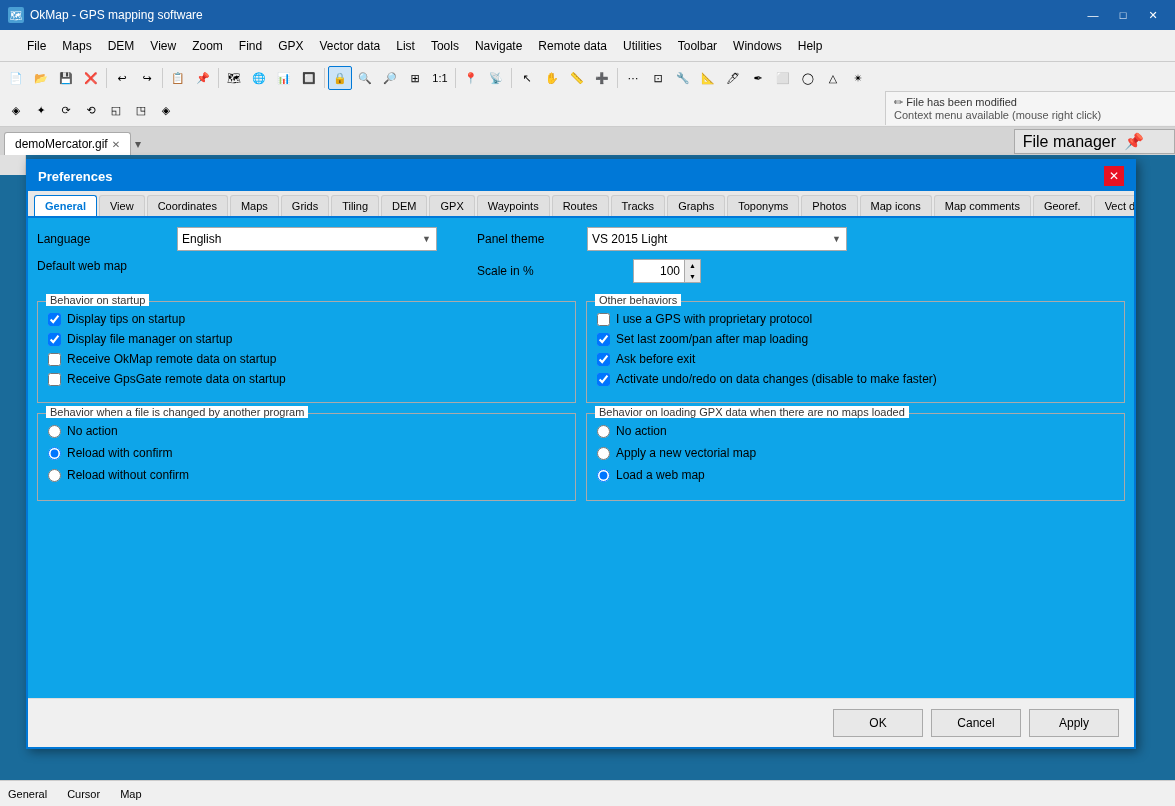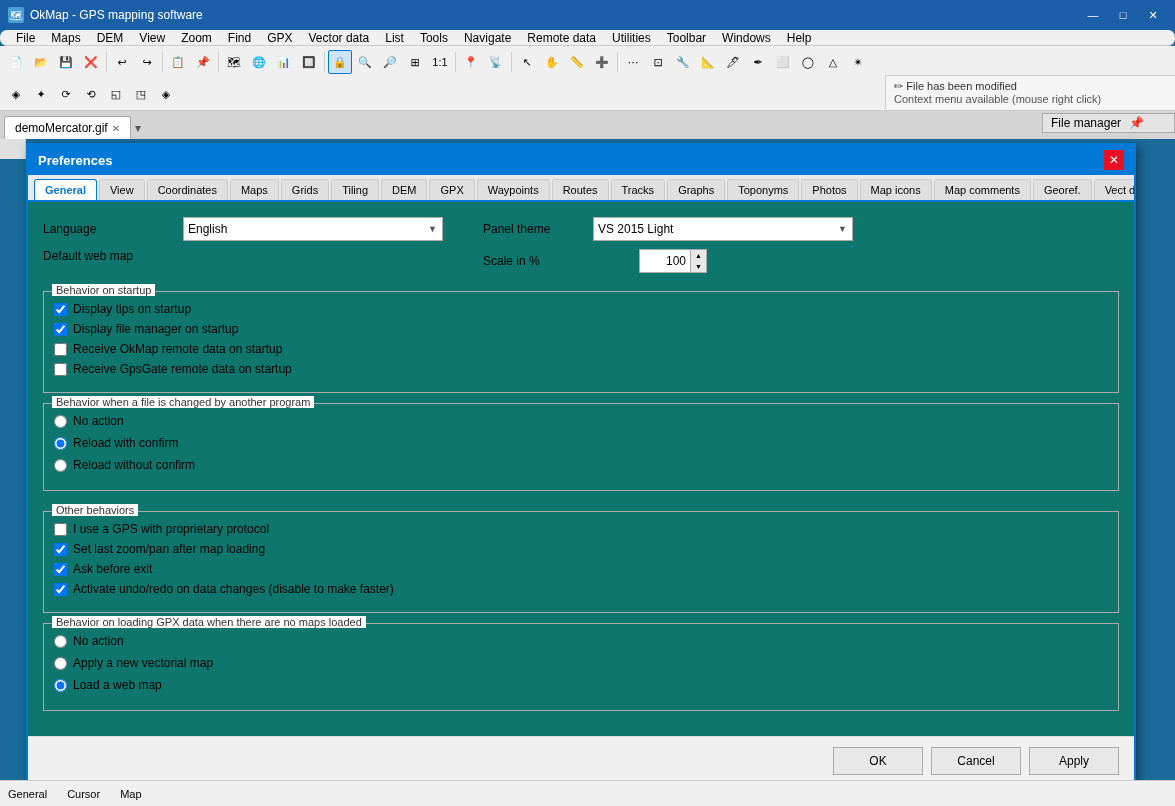--- a/index.html
+++ b/index.html
@@ -7,21 +7,21 @@
 
     
     .title-bar { background: #1a5fa8; color: white; height: 30px; display: flex; align-items: center; padding: 0 8px; justify-content: space-between; }
     .title-bar-left { display: flex; align-items: center; gap: 6px; }
     .title-bar-icon { width: 16px; height: 16px; background: #4a9fd4; border-radius: 2px; display: flex; align-items: center; justify-content: center; font-size: 10px; color: white; }
     .title-bar-text { font-size: 12px; }
     .title-bar-controls { display: flex; gap: 2px; }
     .title-btn { width: 28px; height: 20px; background: transparent; border: none; color: white; cursor: pointer; display: flex; align-items: center; justify-content: center; font-size: 11px; }
 
     
-    .menu-bar { background: #f0f0f0; height: 16px; display: flex; align-items: center; padding: 0 8px; border-bottom: 1px solid #ccc; border-radius: 7px; }
+    .menu-bar { background: #f0f0f0; height: 32px; display: flex; align-items: center; padding: 0 19px; border-bottom: 1px solid #ccc; }
     .menu-item { padding: 2px 8px; cursor: pointer; font-size: 12px; color: #000; height: 22px; display: flex; align-items: center; }
 
     
     .toolbar-area { background: #f0f0f0; border-bottom: 1px solid #ccc; }
     .toolbar-row { display: flex; align-items: center; padding: 2px 4px; gap: 1px; height: 32px; }
     .tb-btn { width: 24px; height: 24px; border: 1px solid transparent; background: transparent; cursor: pointer; display: flex; align-items: center; justify-content: center; font-size: 11px; border-radius: 2px; }
     .tb-separator { width: 1px; height: 20px; background: #ccc; margin: 0 2px; }
     .file-tab { background: #f0f0f0; border: 1px solid #aaa; border-bottom: none; padding: 4px 10px; font-size: 12px; cursor: pointer; display: flex; align-items: center; gap: 4px; border-radius: 3px 3px 0 0; }
     .file-tab.active { background: white; }
     .file-tab-close { font-size: 10px; color: #666; cursor: pointer; }
@@ -37,21 +37,21 @@
     .select-wrapper select { width: 100%; }
     .select-wrapper-right { position: relative; display: inline-block; width: 260px; }
     .select-wrapper-right::after { content: '▼'; position: absolute; right: 6px; top: 50%; transform: translateY(-50%); font-size: 9px; pointer-events: none; color: #555; }
     .select-wrapper-right select { width: 100%; height: 24px; border: 1px solid #aaa; background: white; font-size: 12px; padding: 0 4px; appearance: none; -webkit-appearance: none; }
     .spinbox-wrapper { display: flex; align-items: center; border: 1px solid #aaa; height: 24px; }
     .spinbox-wrapper input { width: 50px; height: 22px; border: none; font-size: 12px; padding: 0 4px; text-align: right; outline: none; }
     .spinbox-arrows { display: flex; flex-direction: column; width: 16px; }
     .spin-arrow { width: 16px; height: 11px; background: #e8e8e8; border: none; cursor: pointer; display: flex; align-items: center; justify-content: center; font-size: 7px; border-left: 1px solid #aaa; }
 
     
-    .two-col { display: flex; gap: 10px; margin-top: 8px; flex-direction: column; }
+    .two-col { display: flex; gap: 10px; margin-top: 8px; }
     .col-left { flex: 1; }
     .col-right { flex: 1; }
 
     
     .group-box { border: 1px solid #aaa; padding: 10px; margin-bottom: 10px; position: relative; }
     .group-box-title { position: absolute; top: -8px; left: 8px; background: white; padding: 0 4px; font-size: 11px; color: #333; font-weight: normal; }
 
     .checkbox-row { display: flex; align-items: center; gap: 6px; margin-bottom: 6px; font-size: 12px; }
     .checkbox-row input[type=checkbox] { width: 13px; height: 13px; cursor: pointer; }
     .radio-row { display: flex; align-items: center; gap: 6px; margin-bottom: 8px; font-size: 12px; }
@@ -147,21 +147,21 @@
     <button class="tb-btn">◈</button>
   </div>
 </div>
 
 <div style="background:#d4d4d4; height:28px; display:flex; align-items:flex-end; padding: 0 4px; position:relative;">
   <div class="file-tab active">
     <span>demoMercator.gif</span>
     <span class="file-tab-close">✕</span>
   </div>
   <div style="margin-left:4px; cursor:pointer; font-size:12px; color:#555; padding-bottom:4px;">▾</div>
-  <div style="position:absolute; right:0; top:2px; background:#e4e4e4; border:1px solid #aaa; padding:2px 30px 2px 8px; font-size:12px; display:flex; align-items:center; gap:8px;">
+  <div style="position:absolute; right:0; top:2px; background:#e4e4e4; border:1px solid #aaa; padding:2px 30px 2px 8px; font-size:16px; display:flex; align-items:center; gap:8px;">
     <span>File manager</span>
     <span style="margin-left:auto; cursor:pointer;">📌</span>
   </div>
 </div>
 
 <div style="position:relative; display:flex; flex:1;">
 
   <div style="position:absolute; left:0; top:0; right:0; bottom:26px; background:linear-gradient(135deg,#b8ccd8,#d0e0ec); overflow:hidden;">
     <div style="position:absolute; top:50%; left:50%; transform:translate(-50%,-50%); opacity:0.15; font-size:48px; color:#5080a0; text-align:center; white-space:nowrap;">🗺 OkMap</div>
   </div>
@@ -193,21 +193,21 @@
       <div class="pref-tab">Graphs</div>
       <div class="pref-tab">Toponyms</div>
       <div class="pref-tab">Photos</div>
       <div class="pref-tab">Map icons</div>
       <div class="pref-tab">Map comments</div>
       <div class="pref-tab">Georef.</div>
       <div class="pref-tab">Vect data</div>
 
     </div>
 
-    <div style="padding:15px;background:#0f766e;min-height:480px;">
+    <div style="padding:9px;background:#0ea5e9;min-height:480px;">
 
       <div style="display:flex;gap:40px;margin-bottom:10px;">
         <div>
           <div class="form-row">
             <span class="form-label">Language</span>
             <div class="select-wrapper">
               <select class="form-select">
                 <option>English</option>
               </select>
             </div>

